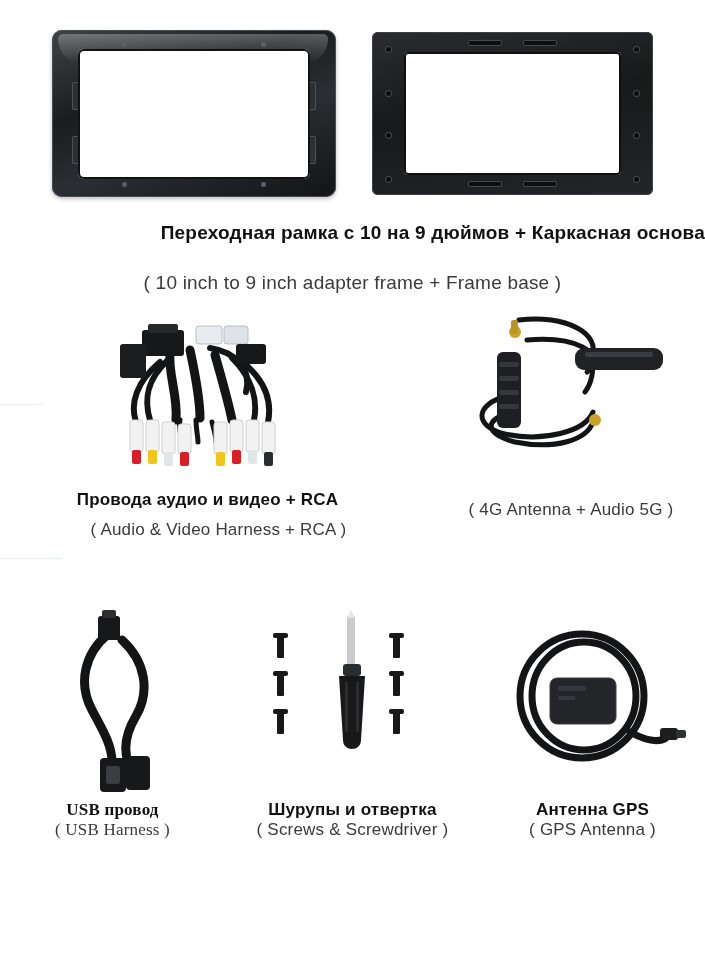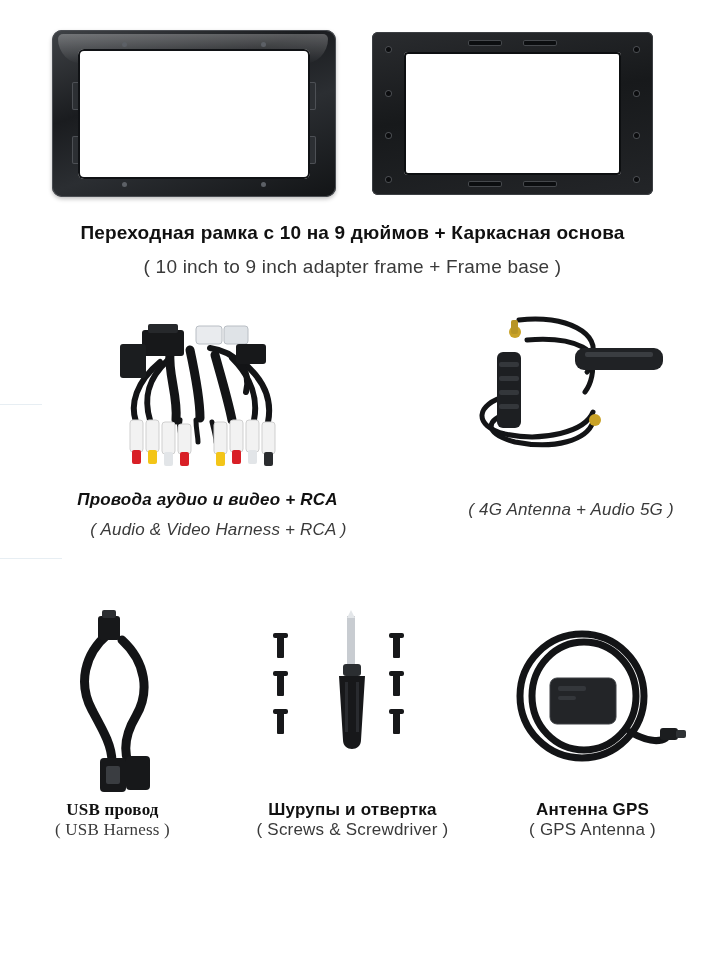--- a/index.html
+++ b/index.html
@@ -141,28 +141,27 @@
     position: absolute;
     background: #0c0e10;
     border-radius: 2px;
     box-shadow: inset 0 0 0 1px #45484c;
   }
   .frame-b .sl1 { left: 96px; top: 8px; width: 34px; height: 6px; }
   .frame-b .sl2 { right: 96px; top: 8px; width: 34px; height: 6px; }
   .frame-b .sl3 { left: 96px; bottom: 8px; width: 34px; height: 6px; }
   .frame-b .sl4 { right: 96px; bottom: 8px; width: 34px; height: 6px; }
 
-  .row1 .cap-ru { font-size: 19px; margin-top: 22px; }
-  .row1 .cap-en { font-size: 19px; margin-top: 12px; }
+  .row1 .cap-ru { font-size: 19px; margin-top: 22px; text-align: right; }
+  .row1 .cap-en { font-size: 19px; margin-top: 28px; }
 
   
   .row2 {
     position: relative;
     height: 300px;
-    font-style: italic;
   }
   .cell {
     position: absolute;
     top: 0;
   }
   .cell .art {
     position: relative;
     height: 190px;
   }
   .row2 .cap-ru { font-size: 17px; }

